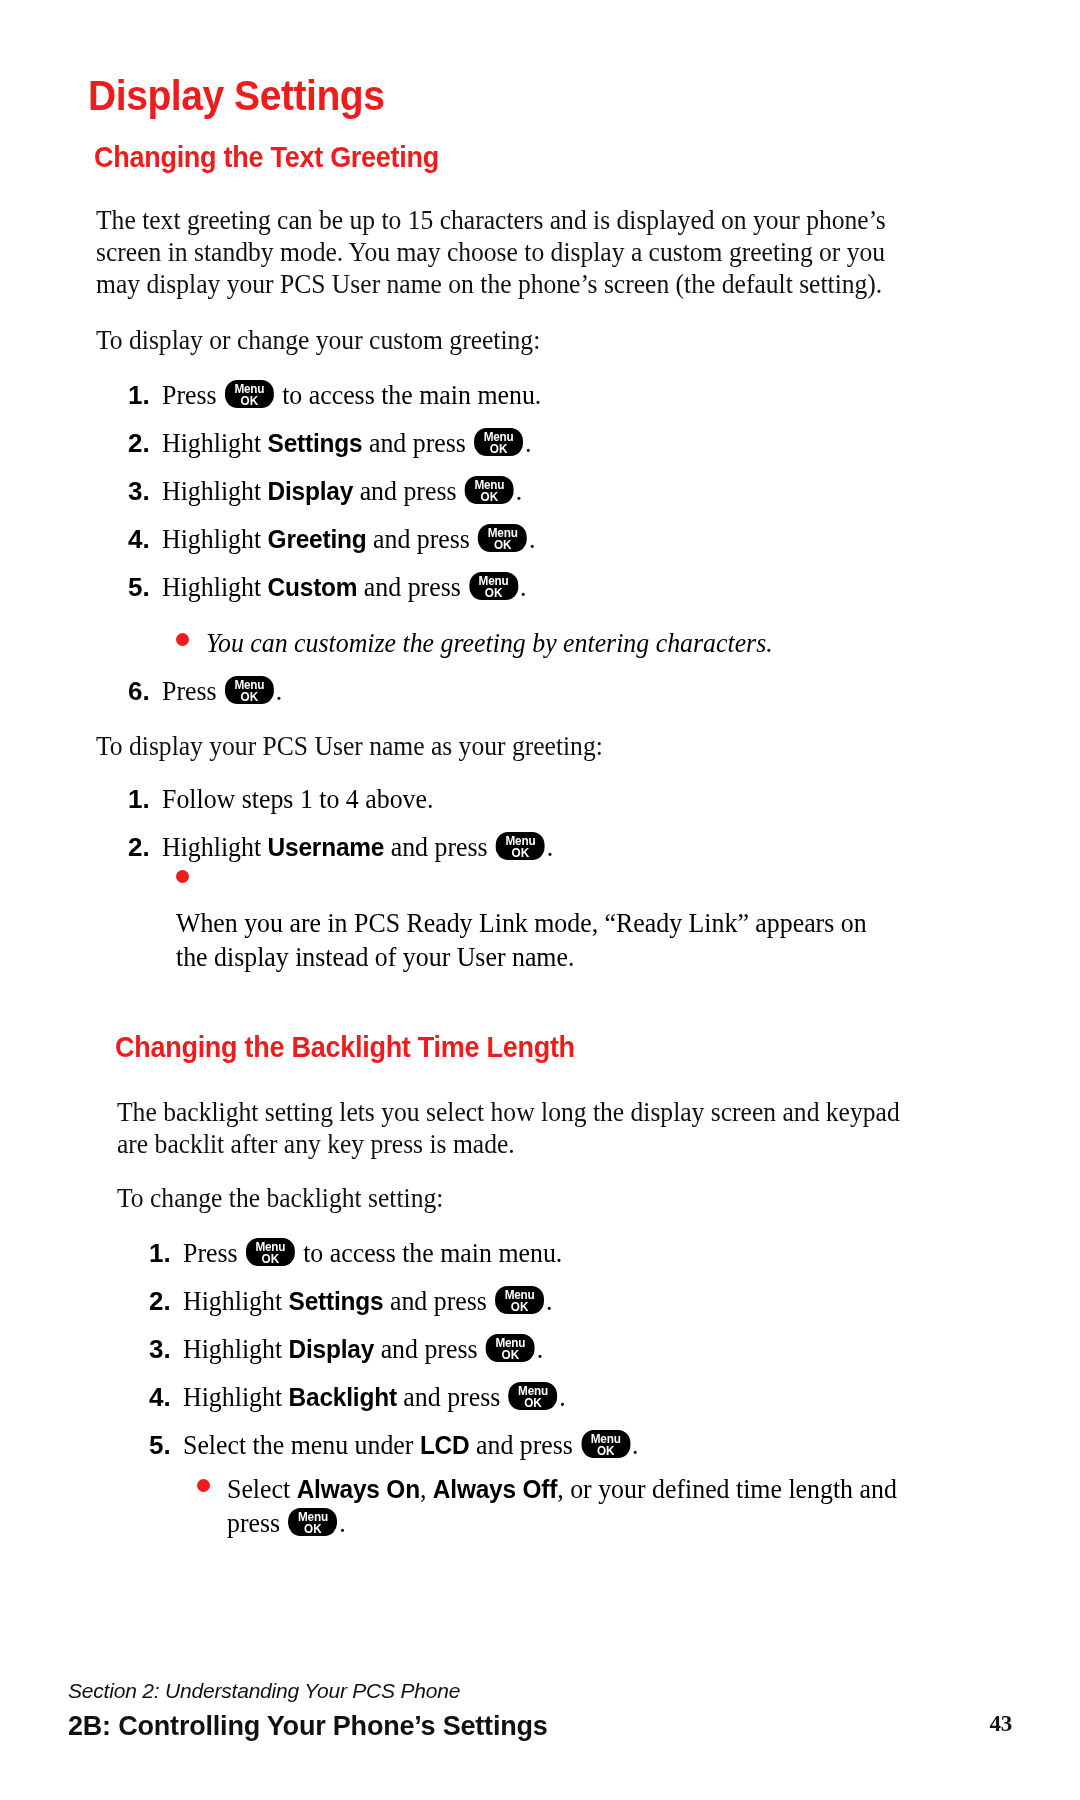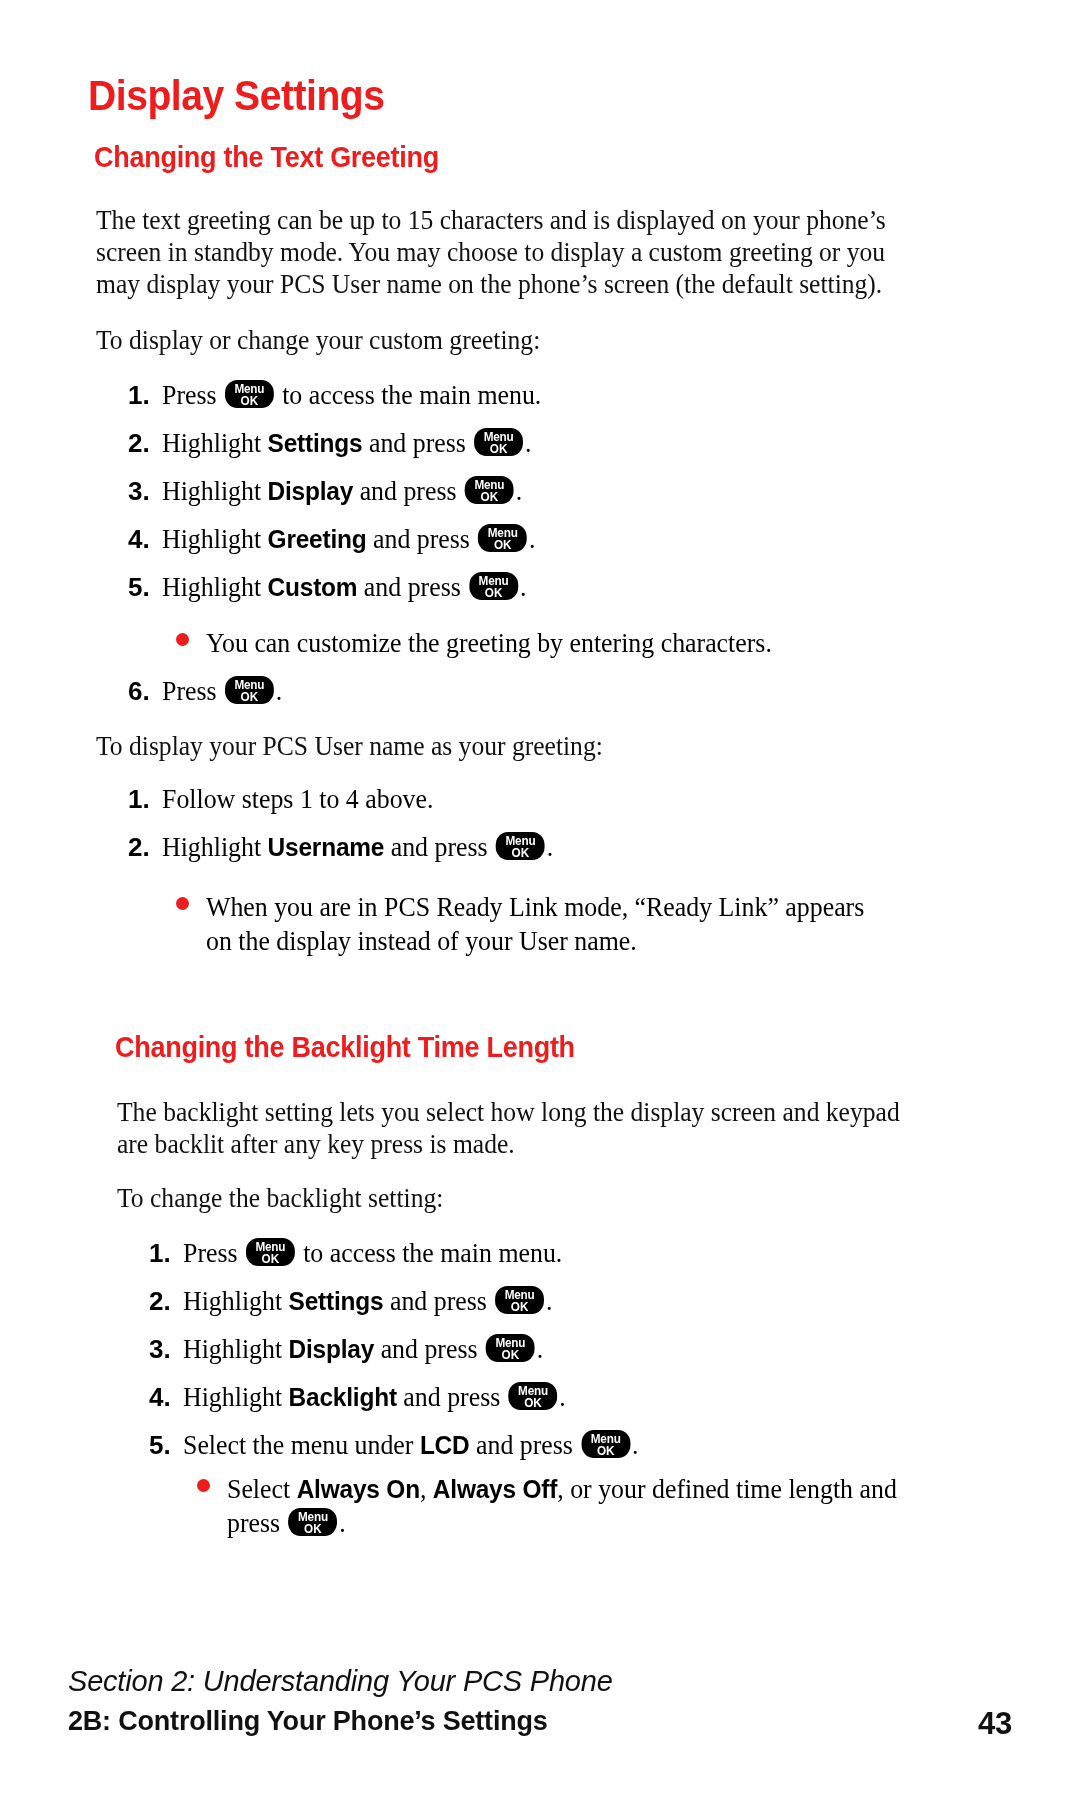--- a/index.html
+++ b/index.html
@@ -154,39 +154,39 @@
   
   .footer {
     position: absolute;
     left: 68px;
     bottom: 58px;
     width: 944px;
   }
   .footer-line1 {
     font-family: "Liberation Sans", sans-serif;
     font-style: italic;
-    font-size: 29px;
+    font-size: 21px;
     color: #111;
     letter-spacing: -0.2px;
     margin-bottom: 8px;
   }
   .footer-line2 {
     display: flex;
     justify-content: space-between;
     align-items: flex-start;
     font-family: "Liberation Sans", sans-serif;
     font-weight: bold;
     font-size: 27px;
     color: #111;
     letter-spacing: -0.2px;
   }
   .footer-page {
-    font-family: Liberation Sans, sans-serif;
-    font-weight: bold;
-    font-size: 31px;
+    font-family: Liberation Serif, serif;
+    font-weight: bold;
+    font-size: 23px;
   }
 </style>
 </head>
 <body>
 
 <div class="page">
 
   <div class="h1">Display Settings</div>
 
   <div class="content" style="left:96px; top:140px; width:870px;">
@@ -217,21 +217,21 @@
       <div class="step" style="margin-bottom:14px;">
         <span class="step-num">4.</span>
         <span class="step-body"><span>Highlight </span><span class="bold-ui">Greeting</span><span> and press </span><span class="menukey"><span class="mk-top">Menu</span><span class="mk-bot">OK</span></span><span>.</span></span>
       </div>
 
       <div class="step" style="margin-bottom:10px;">
         <span class="step-num">5.</span>
         <span class="step-body"><span>Highlight </span><span class="bold-ui">Custom</span><span> and press </span><span class="menukey"><span class="mk-top">Menu</span><span class="mk-bot">OK</span></span><span>.</span></span>
       </div>
 
-      <div class="bullet" style="margin-left:48px; margin-top:22px;">
+      <div class="bullet" style="margin-left:48px; margin-top:22px;font-style:italic;">
         <span class="bullet-dot">
             <i></i>
           </span>
         <span class="bullet-body">You can customize the greeting by entering characters.</span>
       </div>
 
       <div class="step" style="margin-top:14px;">
         <span class="step-num">6.</span>
         <span class="step-body"><span>Press </span><span class="menukey"><span class="mk-top">Menu</span><span class="mk-bot">OK</span></span><span>.</span></span>
       </div>
@@ -244,21 +244,21 @@
       <div class="step" style="margin-bottom:14px;">
         <span class="step-num">1.</span>
         <span class="step-body">Follow steps 1 to 4 above.</span>
       </div>
 
       <div class="step" style="margin-bottom:10px;">
         <span class="step-num">2.</span>
         <span class="step-body"><span>Highlight </span><span class="bold-ui">Username</span><span> and press </span><span class="menukey"><span class="mk-top">Menu</span><span class="mk-bot">OK</span></span><span>.</span></span>
       </div>
 
-      <div class="bullet" style="margin-left:48px; margin-top:26px; width:760px;">
+      <div class="bullet" style="margin-left:48px; margin-top:12px; width:760px;flex-direction:column;">
         <span class="bullet-dot">
             <i></i>
           </span>
         <span class="bullet-body">When you are in PCS Ready Link mode, “Ready Link” appears on the display instead of your User name.</span>
       </div>
     </div>
   </div>
 
   <div class="content" style="left:117px; top:1030px; width:870px;">
 

